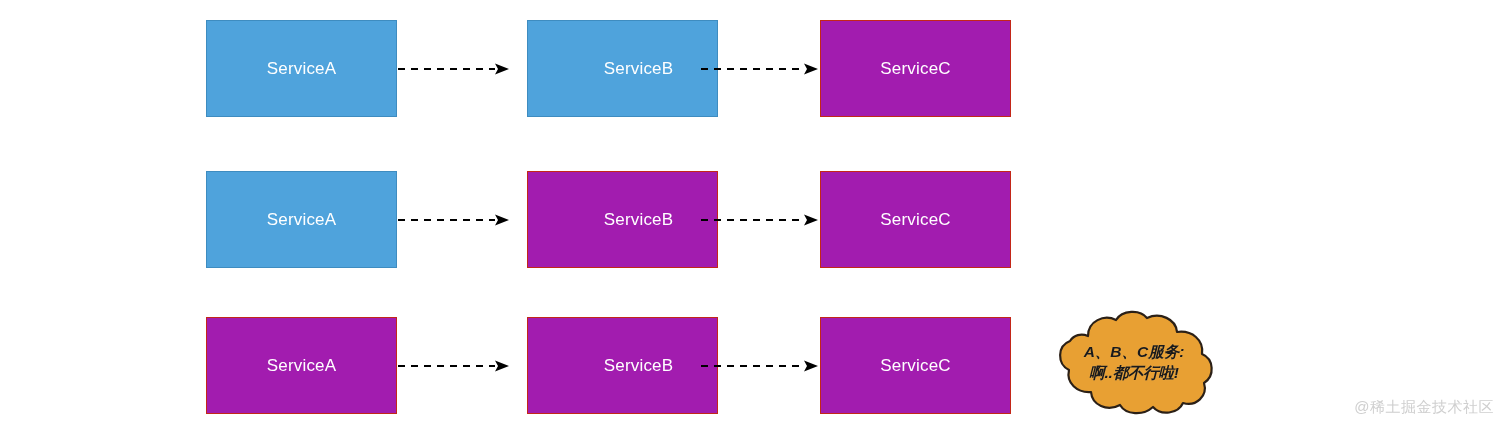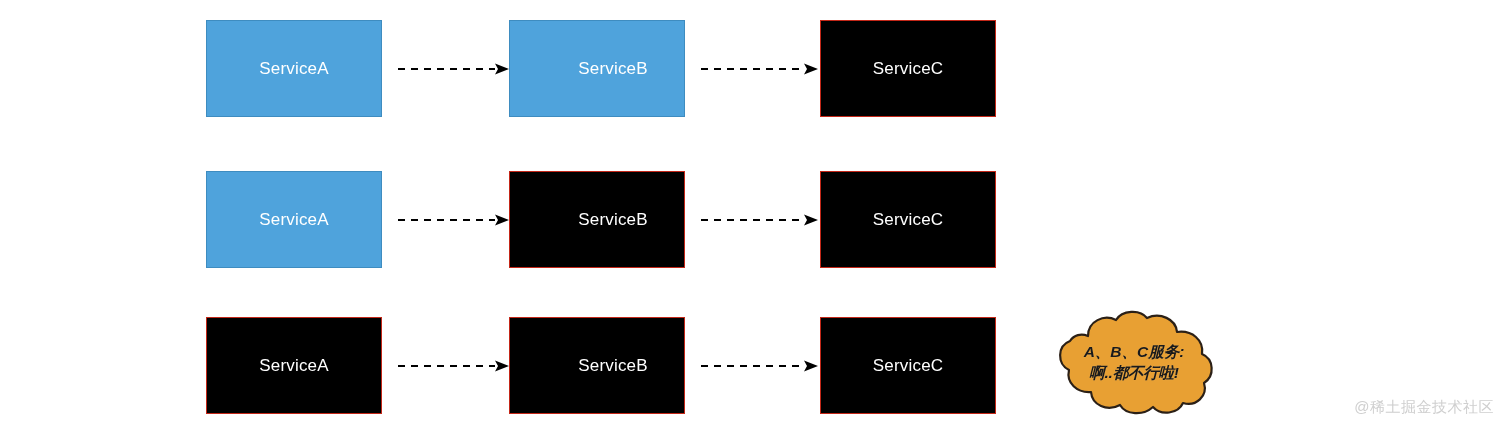--- a/index.html
+++ b/index.html
@@ -16,44 +16,44 @@
   }
 
   .canvas {
     position: absolute;
     inset: 0;
   }
 
   
   .node {
     position: absolute;
-    width: 176px;
+    width: 191px;
     height: 97px;
     box-sizing: border-box;
     display: flex;
     align-items: center;
     justify-content: center;
     color: #ffffff;
     font-size: 17px;
     letter-spacing: 0.2px;
     line-height: 1;
     user-select: none;
   }
   .node.blue {
     background: #4FA3DC;
     border: 1px solid #3E8CC0;
   }
   .node.red {
-    background: #000000;
+    background: #a21caf;
     border: 1px solid #C32718;
   }
 
   
   .col-a { left: 206px; }
-  .col-b { left: 509px; padding-left: 32px; }
+  .col-b { left: 527px; padding-left: 32px; }
   .col-c { left: 820px; }
 
   
   .row-1 { top: 20px; }
   .row-2 { top: 171px; }
   .row-3 { top: 317px; }
 
   
   .arrow {
     position: absolute;

